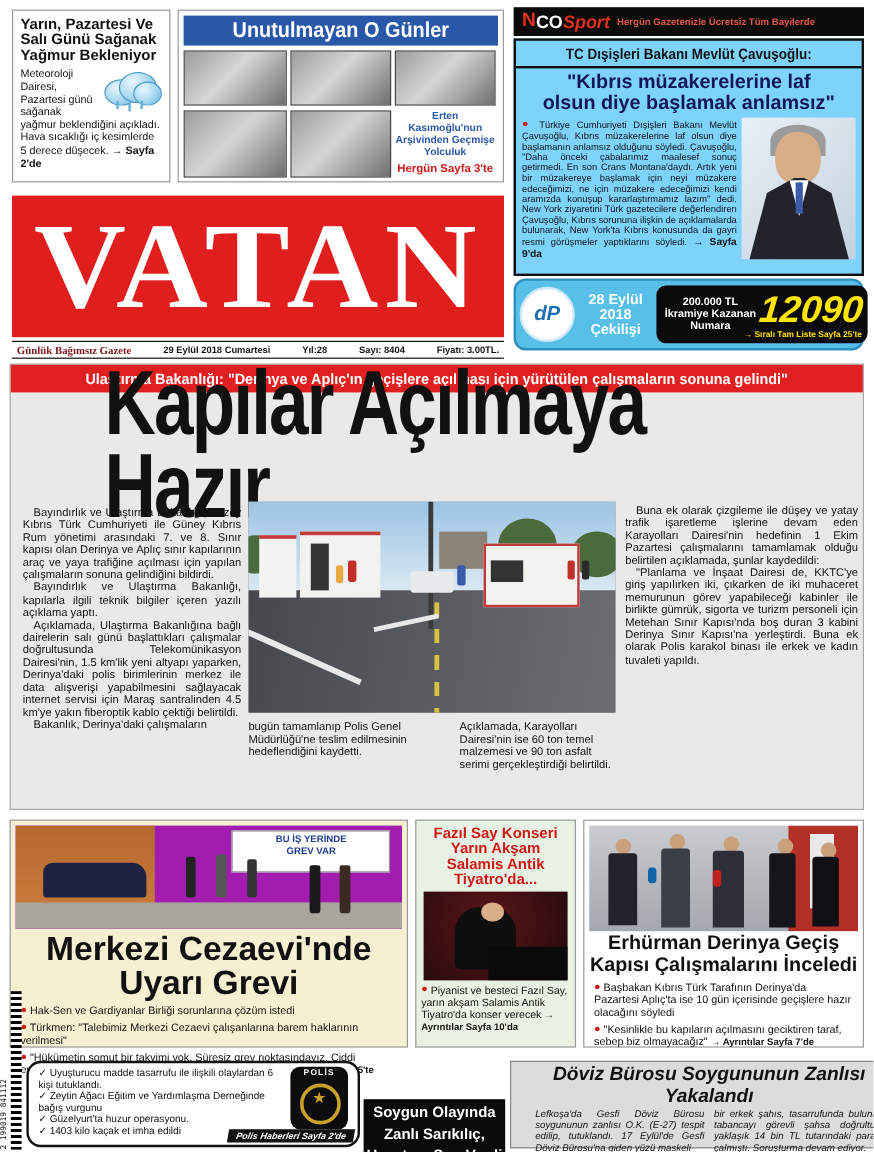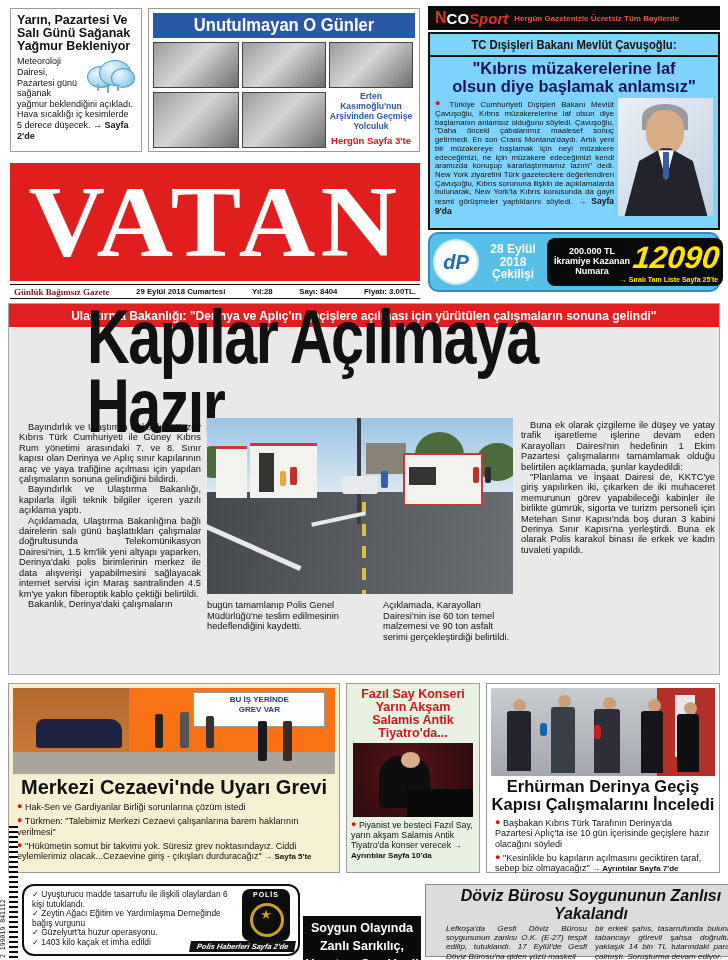--- a/index.html
+++ b/index.html
@@ -53,21 +53,21 @@
   #cav .ref{font-weight:bold;font-size:8.5px;}
 
   
   #mast{left:10px;top:163px;width:410px;height:118px;background:#e01e1e;}
   #mast span{font-family:"Liberation Serif",serif;font-weight:bold;color:#fff;font-size:100px;letter-spacing:5px;transform:scaleX(1.06) scaleY(1.02);line-height:1;}
   #infobar{left:10px;top:284px;width:410px;height:15px;border-top:1.5px solid #111;border-bottom:1.5px solid #111;display:flex;align-items:center;justify-content:space-between;font-size:7.8px;font-weight:bold;padding:0 4px;box-sizing:border-box;}
   #infobar .gz{font-family:"Liberation Serif",serif;color:#7a1818;font-size:9px;}
 
   
   #lotto{left:428px;top:232px;width:292px;height:60px;background:#58bfe8;border:2px solid #2e8ec0;border-radius:10px;display:flex;align-items:center;padding:3px;box-sizing:border-box;gap:3px;}
-  #lotto .logo{width:42px;height:42px;border-radius:50%;background:#fff;border:2px solid #cfeaf6;color:#1e6eb4;font-weight:bold;font-style:italic;font-size:20px;flex:none;}
+  #lotto .logo{width:42px;height:42px;border-radius:50%;background:#fff;border:2px solid #cfeaf6;color:#1e6eb4;font-weight:bold;font-style:italic;font-size:17px;flex:none;}
   #lotto .draw{width:62px;color:#fff;font-weight:bold;font-size:12px;line-height:1.05;text-align:center;flex:none;}
   #lotto .blk{flex:1;height:48px;background:#0a0a0a;border-radius:8px;display:flex;align-items:center;padding:2px 4px;box-sizing:border-box;position:relative;}
   #lotto .lbl{width:82px;color:#fff;font-weight:bold;font-size:9px;line-height:1.1;text-align:center;}
   #lotto .num{flex:1;color:#ffe400;font-weight:bold;font-style:italic;font-size:31px;text-align:center;transform:skewX(-6deg);line-height:.9;margin-top:-8px;}
   #lotto .lref{position:absolute;right:5px;bottom:3px;color:#ffe400;font-weight:bold;font-size:7px;}
 
   
   #mainbox{left:8px;top:303px;width:712px;height:372px;border:1px solid #a8a8a8;background:#e9e9e9;box-sizing:border-box;}
   #mkick{height:23px;background:#e02020;color:#fff;}
   #mkick span{font-size:12.5px;font-weight:bold;transform:scaleX(.96);}
@@ -88,27 +88,27 @@
   #mphoto .lanew{position:absolute;left:-2%;top:72%;width:34%;height:5px;background:#e8e8e8;transform:rotate(24deg);}
   #mphoto .lanew2{position:absolute;left:34%;top:56%;width:18%;height:4px;background:#e8e8e8;transform:rotate(-12deg);}
   #mphoto .van{position:absolute;left:44%;top:33%;width:12%;height:10%;background:#e8eaec;border-radius:3px;}
   .fig{position:absolute;border-radius:2px;}
   .cap1{left:198px;top:296px;width:154px;font-size:9.3px;line-height:1.15;}
   .cap2{left:374px;top:296px;width:128px;font-size:9.3px;line-height:1.15;}
 
   
   .story{top:683px;height:190px;border:1px solid #9a9a9a;box-sizing:border-box;}
   #prison{left:8px;width:332px;background:#f6f0d2;padding:4px;}
-  #prisonphoto{position:relative;width:100%;height:86px;background:#f97316;overflow:hidden;}
+  #prisonphoto{position:relative;width:100%;height:86px;background:#a21caf;overflow:hidden;}
   #prisonphoto .wall{position:absolute;left:0;top:0;width:36%;height:78%;background:linear-gradient(#b5682e,#c97a3a);}
   #prisonphoto .ground{position:absolute;left:0;bottom:0;width:100%;height:26%;background:#a9a59d;}
   #prisonphoto .car{position:absolute;left:7%;top:36%;width:27%;height:34%;background:#1c2240;border-radius:8px 12px 3px 3px;}
   #prisonphoto .banner{position:absolute;right:3%;top:5%;width:41%;height:40%;background:#fff;border:1px solid #999;color:#1e3a8c;font-weight:bold;font-size:8px;line-height:1.2;text-align:center;padding-top:2px;box-sizing:border-box;}
   #prison .hl{text-align:center;margin-top:3px;}
-  #prison .hl span{font-size:20px;font-weight:bold;transform:scaleX(.82);line-height:1;}
+  #prison .hl span{font-size:28px;font-weight:bold;transform:scaleX(.82);line-height:1;}
   .blt{font-size:9px;line-height:1.14;margin-top:3px;padding:0 4px;}
   .refb{font-weight:bold;font-size:8px;}
 
   #fazil{left:346px;width:134px;background:#e9f2e2;padding:4px;}
   #fazil .hl{color:#d01818;font-weight:bold;font-size:12.5px;line-height:1.04;text-align:center;}
   #fazilphoto{position:relative;width:120px;height:74px;margin:3px auto 2px;background:radial-gradient(circle at 45% 35%,#5a1518,#230a0c);overflow:hidden;}
   #fazilphoto .piano{position:absolute;right:0;bottom:0;width:55%;height:38%;background:#0a0a0a;}
   #fazilphoto .man{position:absolute;left:22%;top:18%;width:42%;height:70%;background:#0e0e0e;border-radius:40% 40% 10% 10%;}
   #fazilphoto .face{position:absolute;left:40%;top:12%;width:16%;height:22%;background:#d8ae88;border-radius:50%;}
   #fazil .bd{font-size:8.8px;line-height:1.15;}

